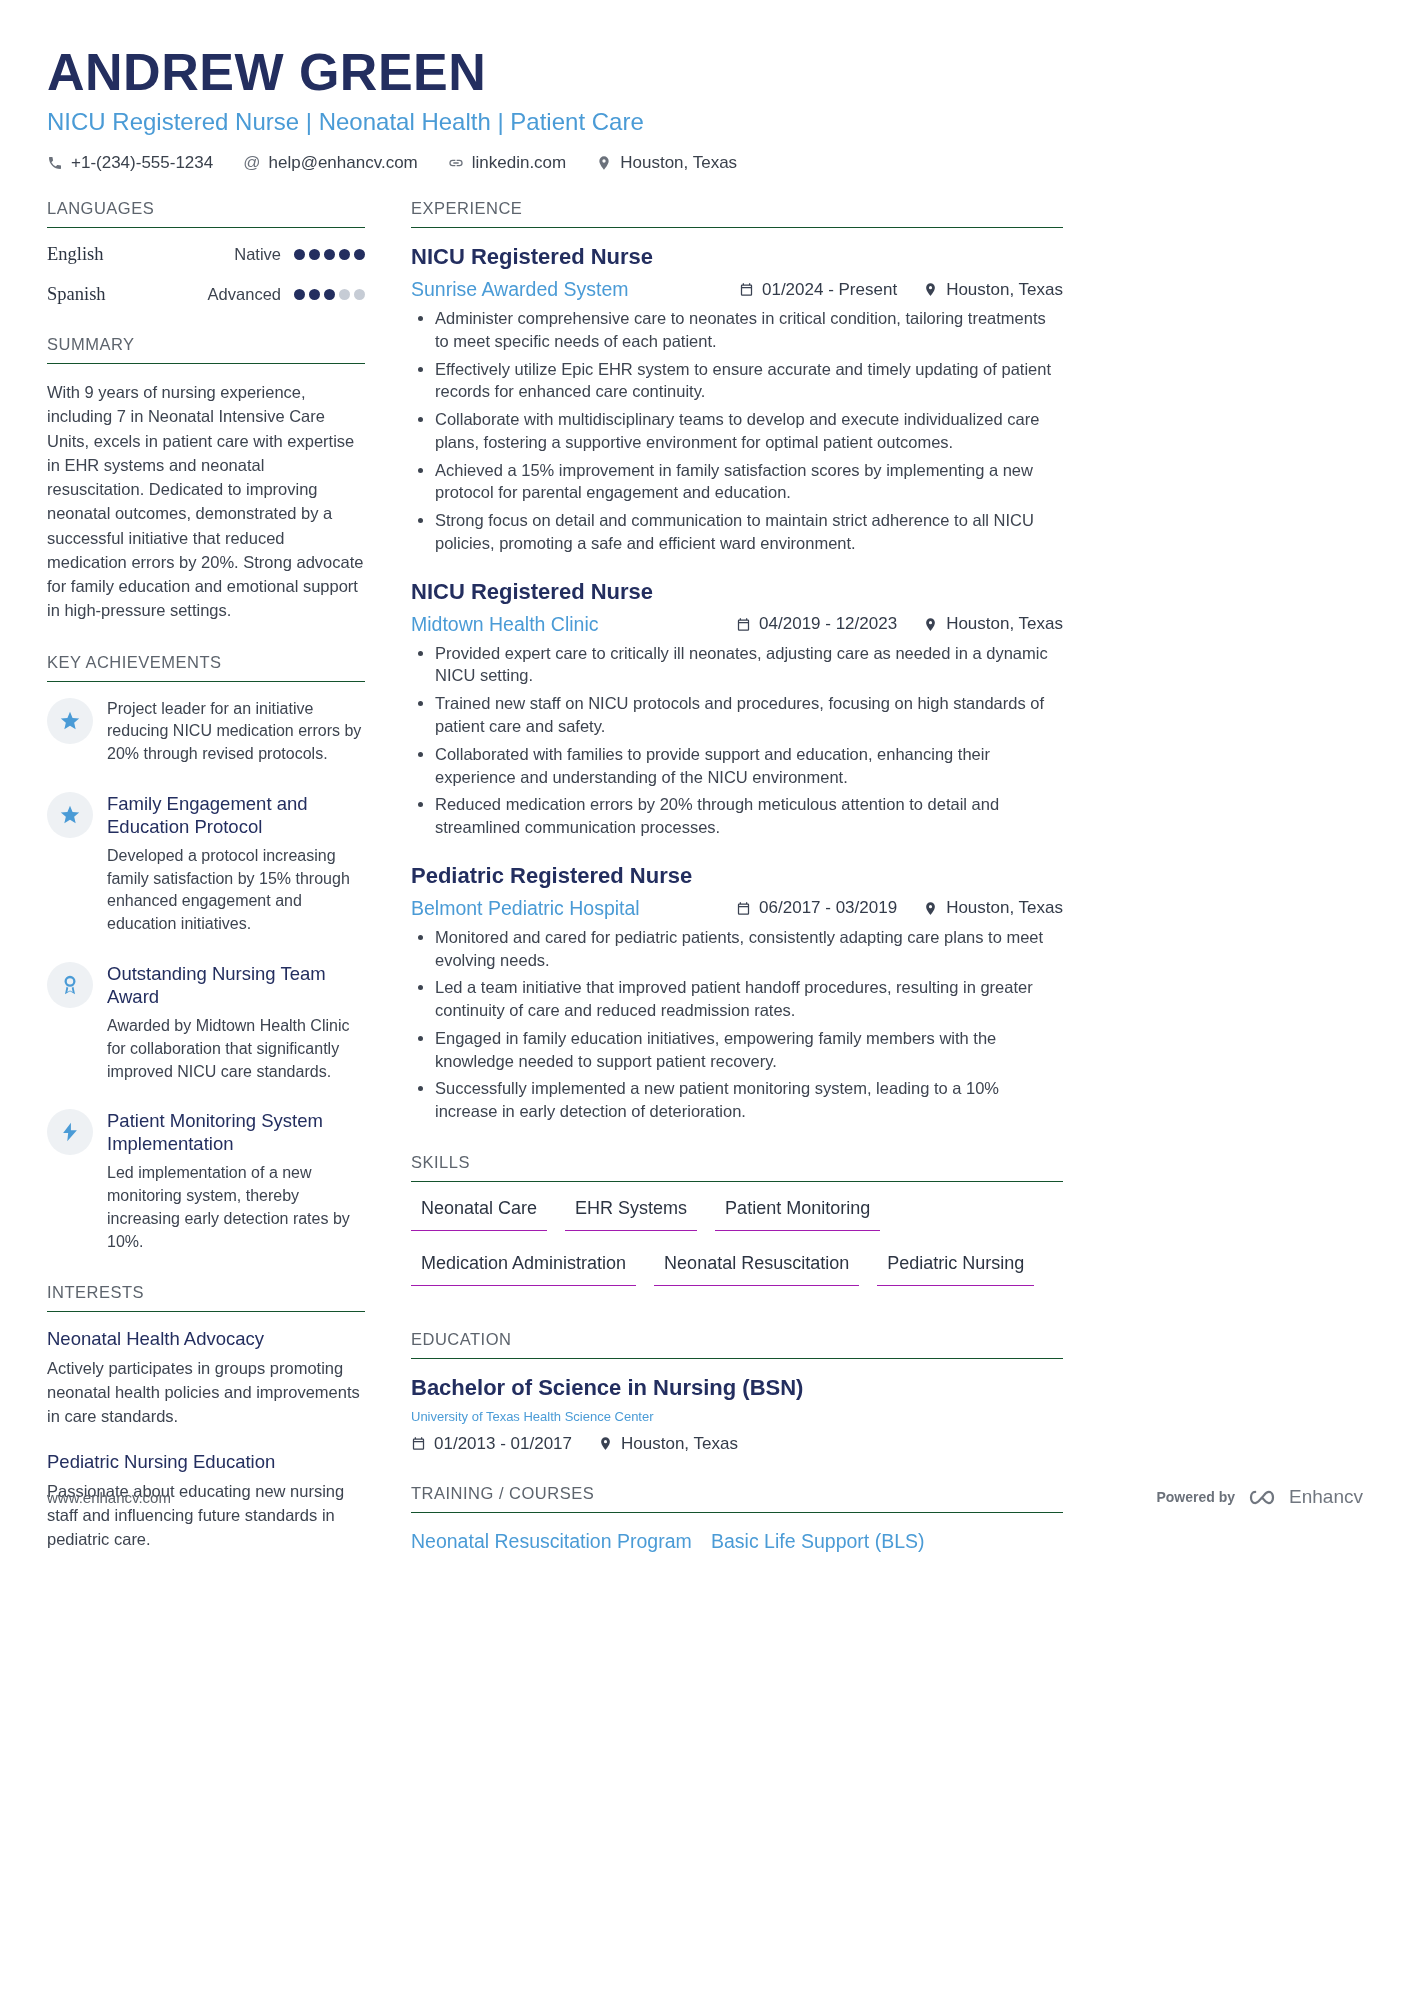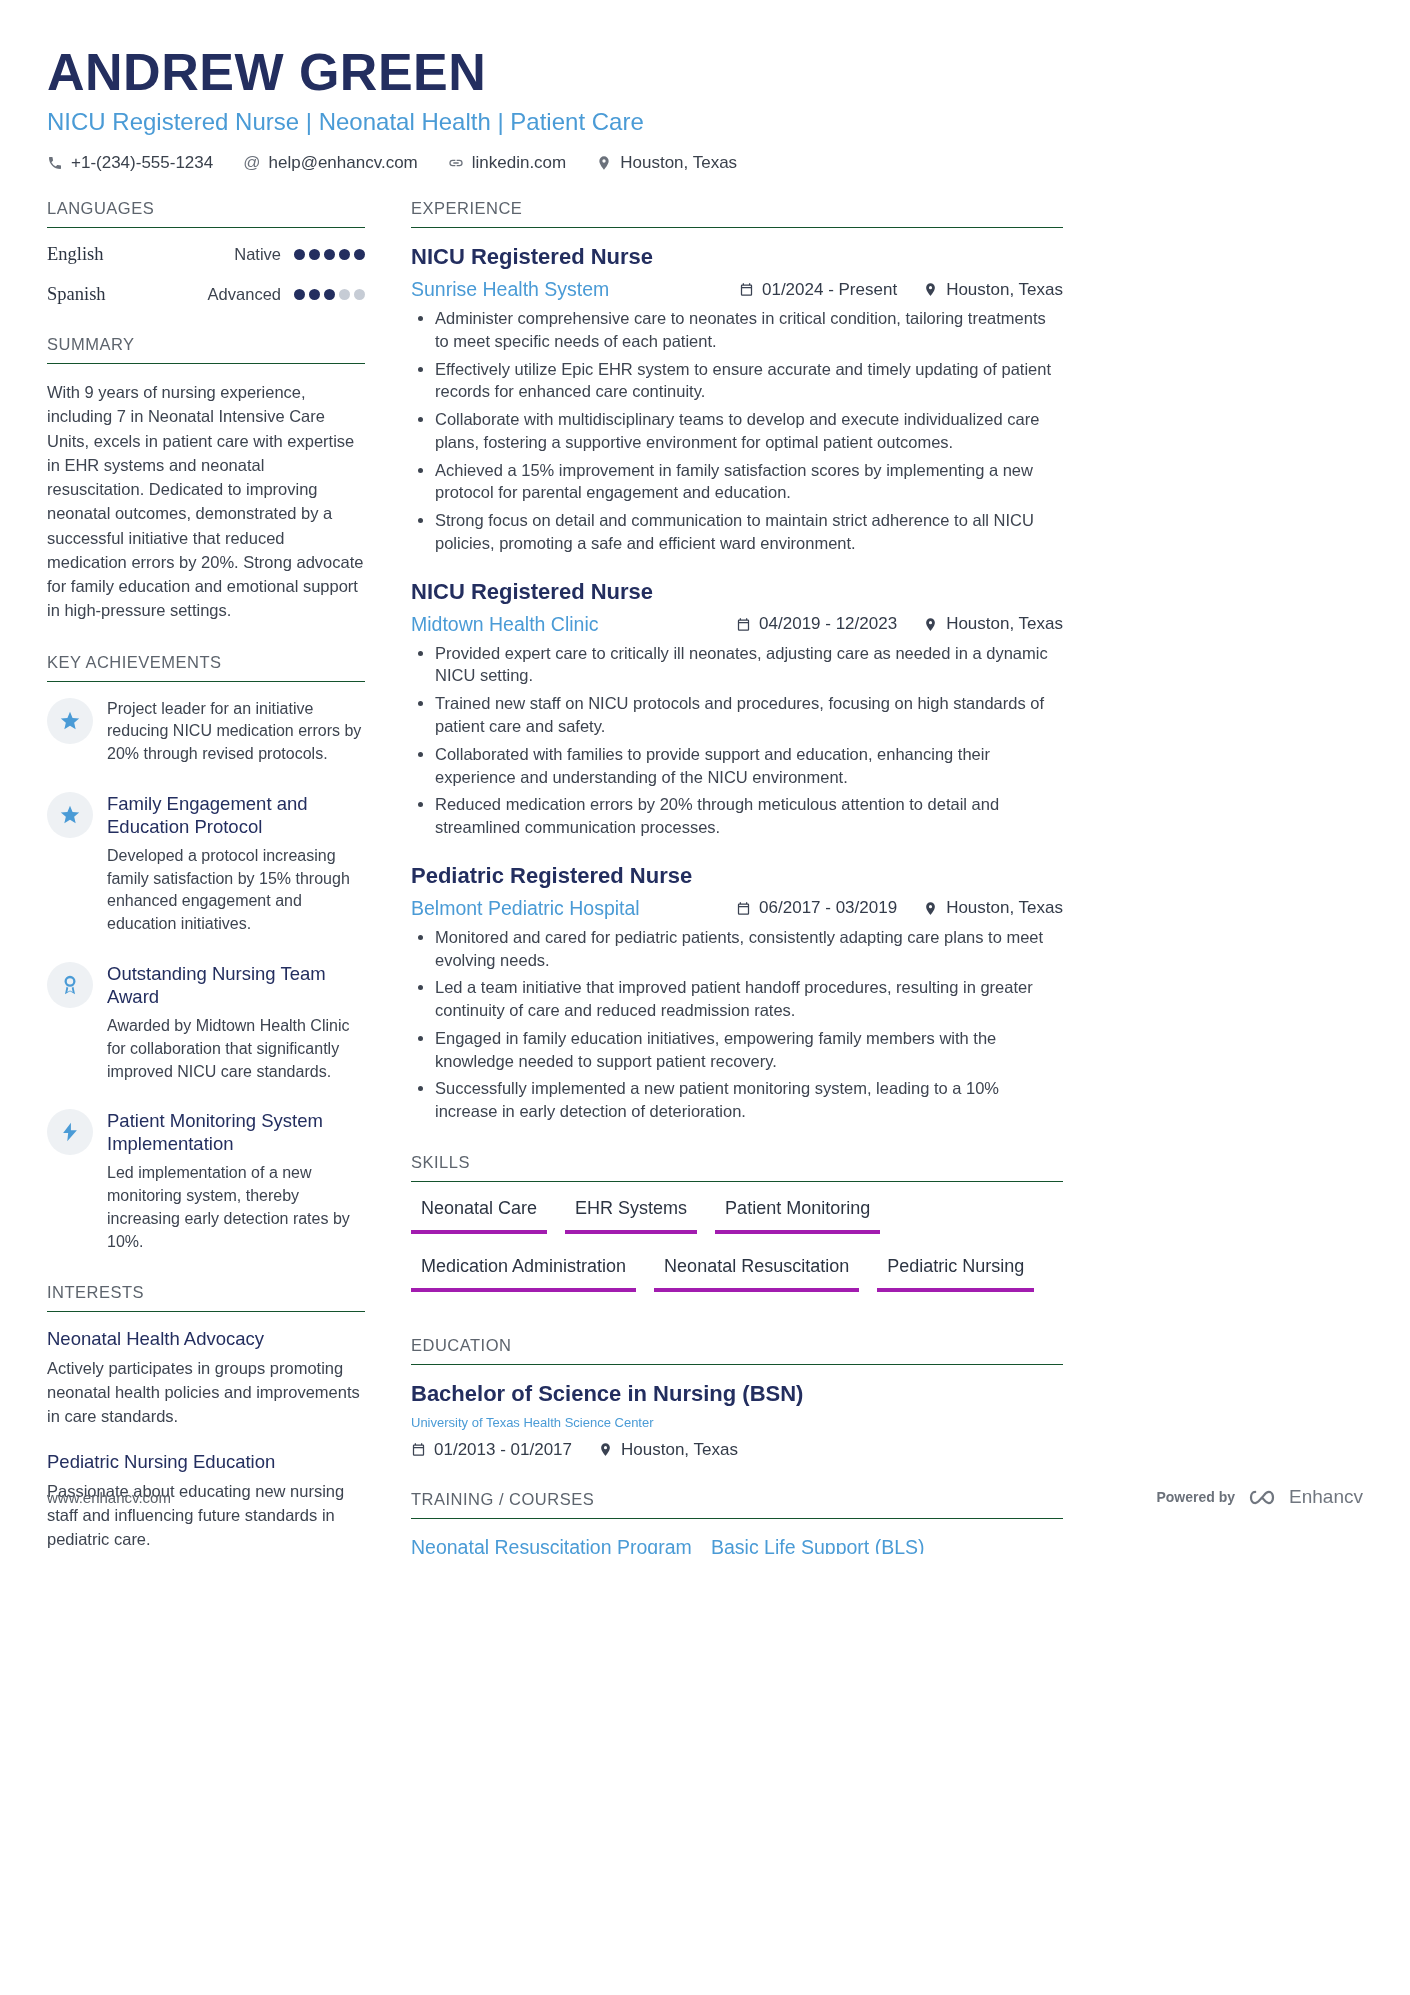--- a/index.html
+++ b/index.html
@@ -53,21 +53,21 @@
   .company { font-size:19.5px; color:#4a9bd6; }
   .meta-group { display:inline-flex; gap:26px; align-items:center; }
   .meta-item { display:inline-flex; align-items:center; gap:8px; font-size:17px; color:#333b49; }
   .micon { color:#3a4252; display:inline-flex; }
   .micon svg { width:15px; height:15px; }
   .bullets { margin:6px 0 0 0; padding-left:24px; }
   .bullets li { font-size:16.5px; line-height:1.38; color:#3d4450; margin-bottom:5px; }
 
   
   .skills-row { display:flex; gap:18px; margin-bottom:22px; flex-wrap:nowrap; }
-  .skill { font-size:18px; color:#2c3442; padding:0 10px 11px 10px; border-bottom:4px solid #a21caf; white-space:nowrap; }
+  .skill { font-size:18px; color:#2c3442; padding:0 10px 11px 10px; border-bottom:1px solid #a21caf; white-space:nowrap; }
 
   
   .degree { font-size:22px; font-weight:600; color:#232e5f; margin-bottom:8px; }
   .school { font-size:13px; color:#4a9bd6; margin-bottom:10px; }
   .edu-meta { display:flex; gap:26px; align-items:center; }
 
   
   .training-grid { display:grid; grid-template-columns:300px 1fr; }
   .course-title { font-size:19.5px; color:#4a9bd6; line-height:1.3; margin-bottom:8px; }
   .course-org { font-size:16.5px; color:#3d4450; }
@@ -221,21 +221,21 @@
     </aside>
 
     <main class="col-right">
 
       <section>
         <h2 class="sec-head">EXPERIENCE</h2>
 
         <article class="job">
           <h3 class="job-title">NICU Registered Nurse</h3>
           <div class="job-meta-row">
-            <span class="company">Sunrise Health System</span>
+            <span class="company">Sunrise Awarded System</span>
             <span class="meta-group">
               <span class="meta-item">
                 <span class="micon">
                     <svg viewBox="0 0 24 24">
                       <path fill="currentColor" d="M19 4h-1V2h-2v2H8V2H6v2H5a2 2 0 0 0-2 2v14a2 2 0 0 0 2 2h14a2 2 0 0 0 2-2V6a2 2 0 0 0-2-2zm0 16H5V10h14v10zM19 8H5V6h14v2z"></path>
                     </svg>
                   </span>
                 <span>01/2024 - Present</span>
               </span>
               <span class="meta-item">

